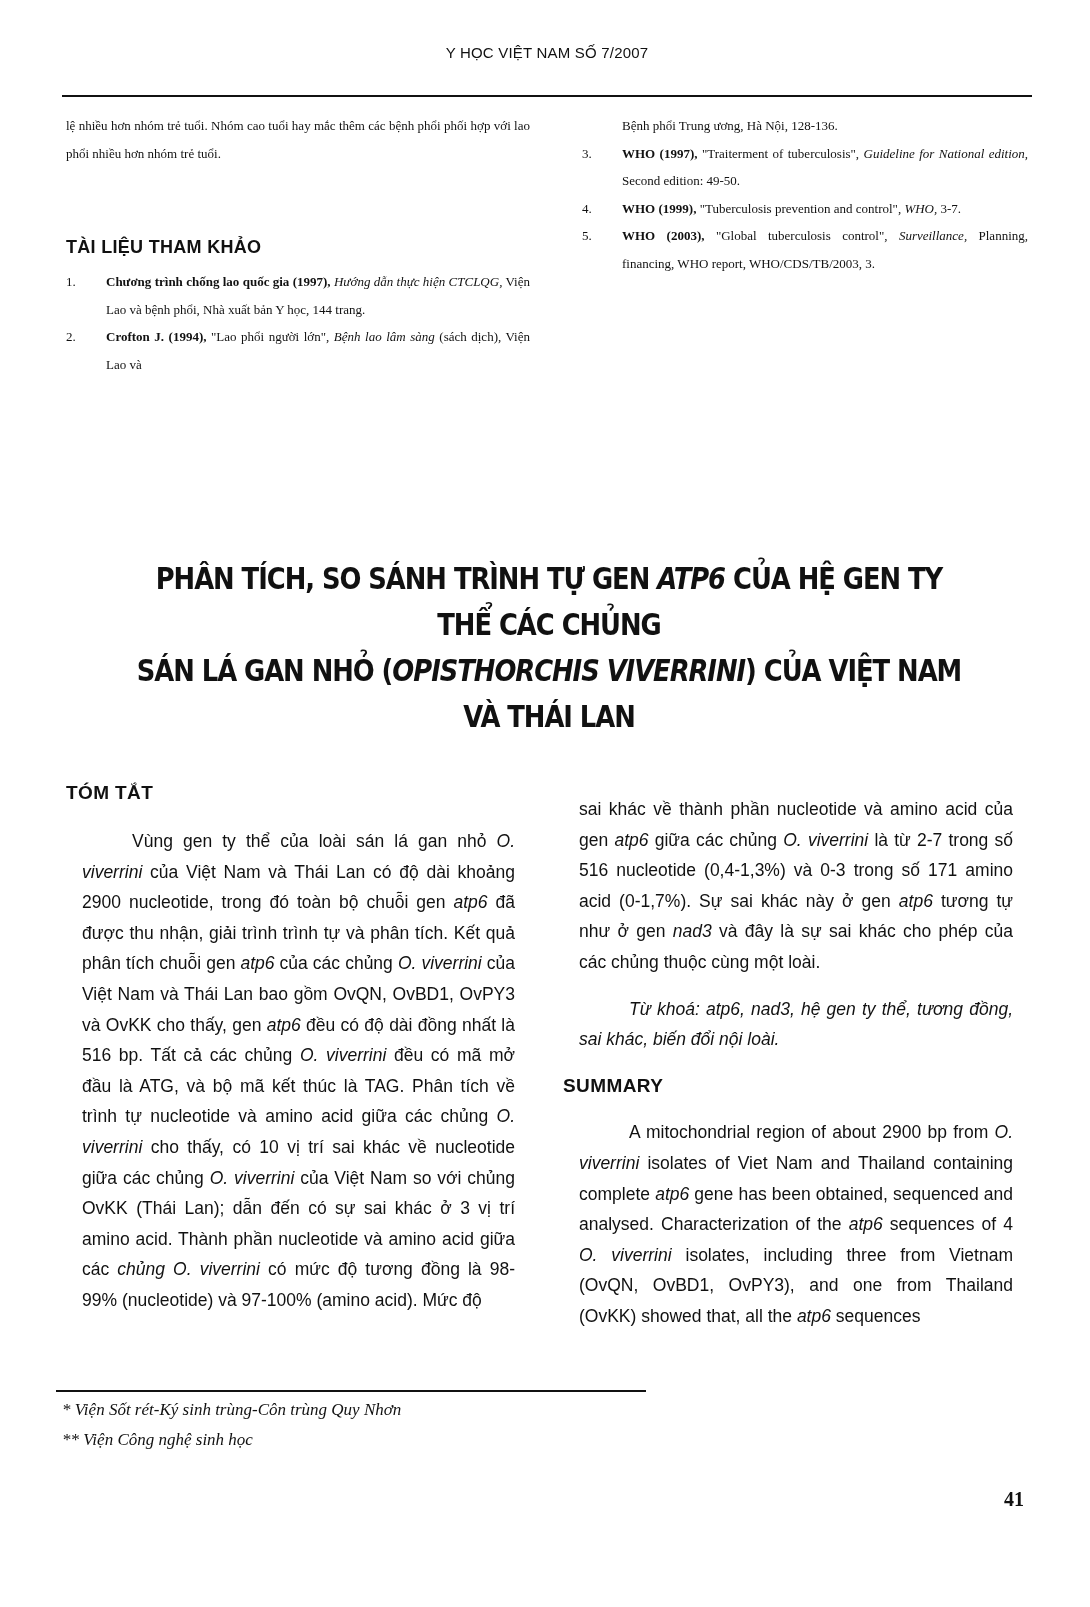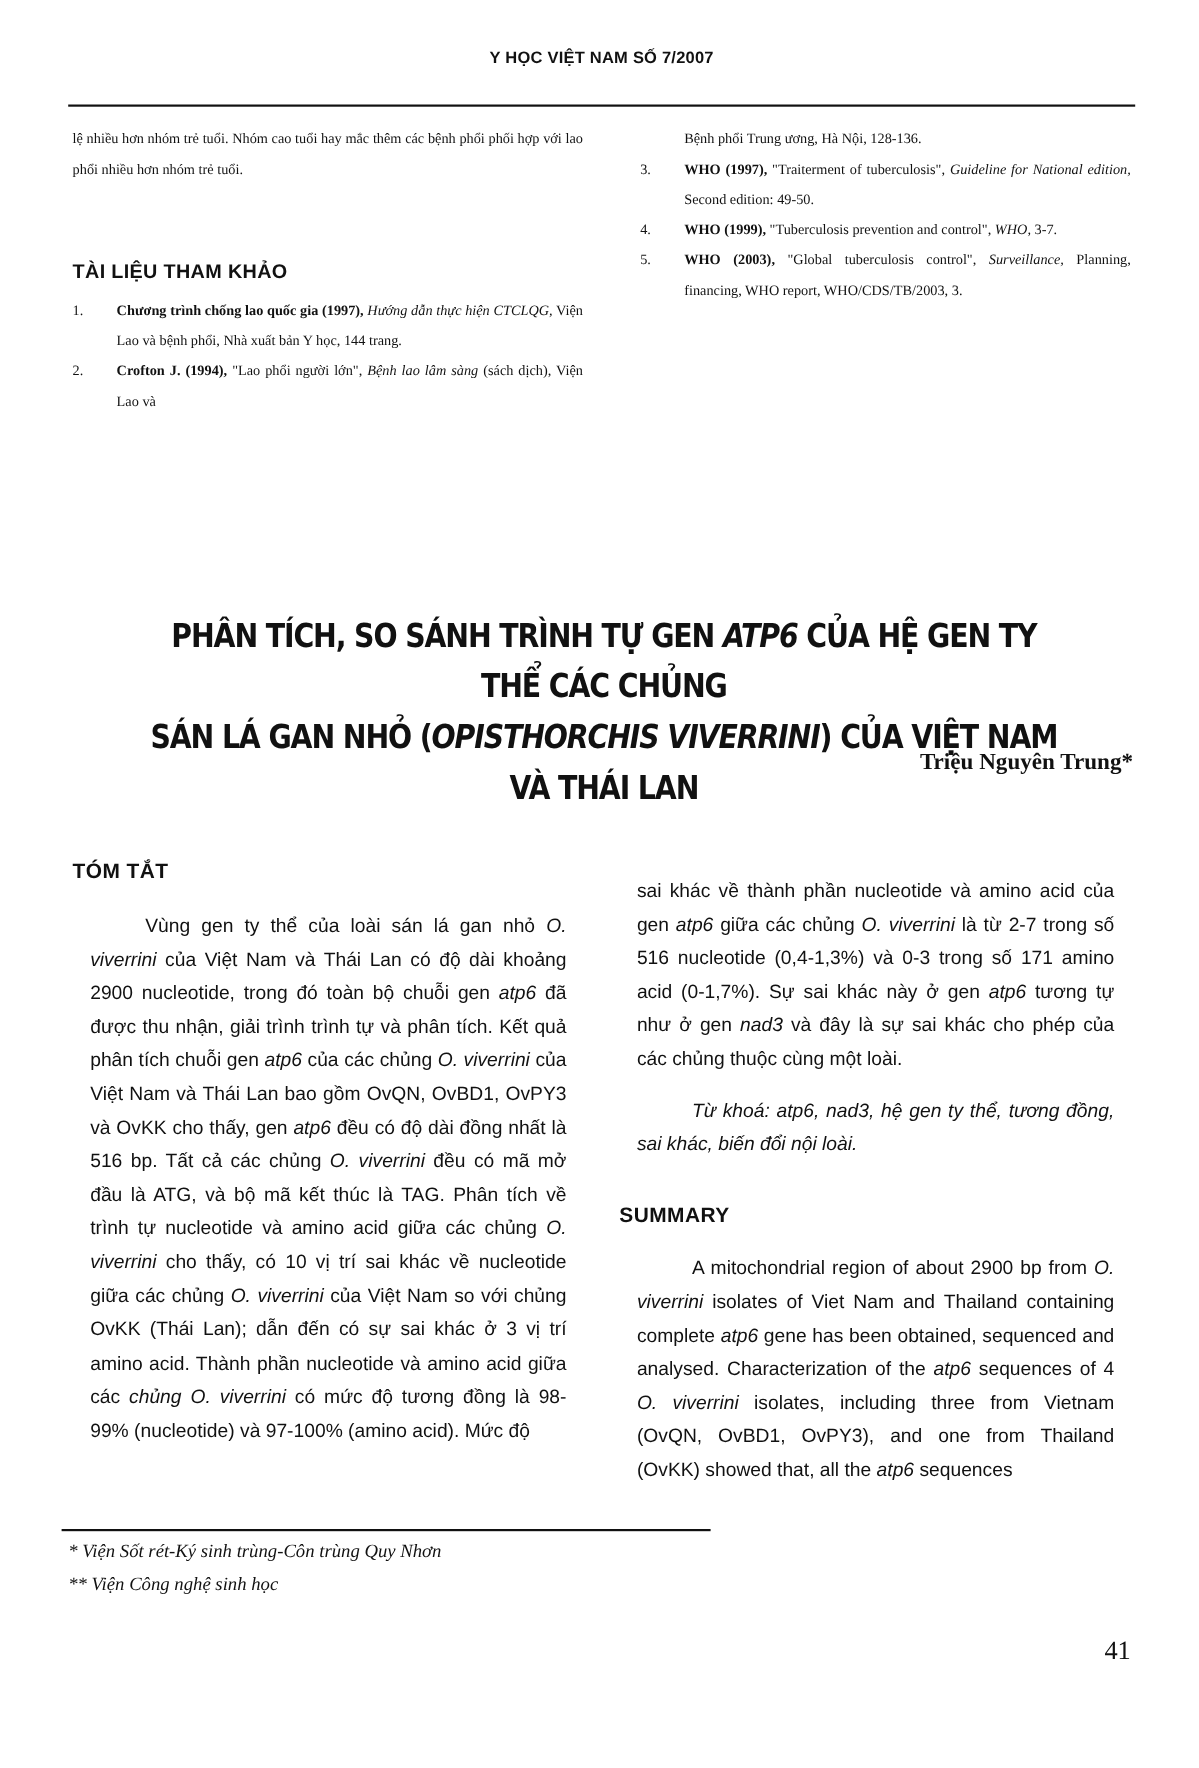--- a/index.html
+++ b/index.html
@@ -2,21 +2,21 @@
 <html><head>
 <meta charset="utf-8">
 <style>
   html, body { margin: 0; padding: 0; background: #ffffff; }
   body { width: 1090px; height: 1607px; position: relative; overflow: hidden; color: #111; }
   .abs { position: absolute; }
   .serif { font-family: "Liberation Serif", "DejaVu Serif", serif; }
   .sans { font-family: "Liberation Sans", "DejaVu Sans", sans-serif; }
 
   
-  .running-head { left: 62px; top: 44px; width: 970px; text-align: center; font-size: 15px; font-weight: bold; letter-spacing: 0.2px; }
+  .running-head { left: 62px; top: 44px; width: 970px; text-align: center; font-size: 15px; font-weight: normal; letter-spacing: 0.2px; }
   .head-rule { left: 62px; top: 95px; width: 970px; height: 2px; background: #111; }
 
   
   .tcol { font-size: 13px; line-height: 27.5px; }
   .tcol p { margin: 0; }
   .left-top { left: 66px; top: 112px; width: 464px; text-align: justify; }
   .refs-head { left: 66px; top: 237px; font-size: 18px; font-weight: bold; letter-spacing: 0.3px; }
   .ref { display: flex; }
   .ref .num { width: 40px; flex: none; }
   .ref .body { flex: 1; text-align: justify; }
@@ -32,21 +32,21 @@
   
   .abs-col { font-size: 17.5px; line-height: 30.6px; text-align: justify; }
   .abs-col p { margin: 16px; }
   .abs-left { left: 66px; top: 810px; width: 465px; }
   .abs-right { left: 563px; top: 778px; width: 466px; }
   .sec-head { font-size: 19px; font-weight: bold; letter-spacing: 0.4px; }
   .indent { text-indent: 50px; }
 
   .foot-rule { left: 56px; top: 1390px; width: 590px; height: 1.5px; background: #111; }
   .footnotes { left: 62px; top: 1395px; font-size: 17px; line-height: 30px; font-style: italic; }
-  .page-num { left: 1004px; top: 1488px; font-size: 24px; font-weight: normal; }
+  .page-num { left: 1004px; top: 1488px; font-size: 20px; font-weight: bold; }
 </style>
 </head>
 <body>
 
 <div class="abs sans running-head">Y HỌC VIỆT NAM SỐ 7/2007</div>
 <div class="abs head-rule"></div>
 
 <div class="abs serif tcol left-top">
   <p>lệ nhiều hơn nhóm trẻ tuổi. Nhóm cao tuổi hay mắc thêm các bệnh phổi phối hợp với lao phổi nhiều hơn nhóm trẻ tuổi.</p>
 </div>
@@ -79,32 +79,31 @@
     <span class="body"><b>WHO (2003),</b><span> "Global tuberculosis control", </span><i>Surveillance,</i><span> Planning, financing, WHO report, WHO/CDS/TB/2003, 3.</span></span>
   </div>
 </div>
 
 <div class="abs title">
   <div><span>PHÂN TÍCH, SO SÁNH TRÌNH TỰ GEN </span><i>ATP6</i><span> CỦA HỆ GEN TY THỂ CÁC CHỦNG</span></div>
   <div><span>SÁN LÁ GAN NHỎ (</span><i>OPISTHORCHIS VIVERRINI</i><span>) CỦA VIỆT NAM VÀ THÁI LAN</span></div>
 </div>
 
 <div class="abs serif authors">
-  <div>Triệu Nguyên Trung*</div>
 </div>
 
 <div class="abs sans abs-col abs-left">
   <div class="sec-head" style="position:absolute; top:-32px; left:0;">TÓM TẮT</div>
   <p class="indent"><span>Vùng gen ty thể của loài sán lá gan nhỏ </span><i>O. viverrini</i><span> của Việt Nam và Thái Lan có độ dài khoảng 2900 nucleotide, trong đó toàn bộ chuỗi gen </span><i>atp6</i><span> đã được thu nhận, giải trình trình tự và phân tích. Kết quả phân tích chuỗi gen </span><i>atp6</i><span> của các chủng </span><i>O. viverrini</i><span> của Việt Nam và Thái Lan bao gồm OvQN, OvBD1, OvPY3 và OvKK cho thấy, gen </span><i>atp6</i><span> đều có độ dài đồng nhất là 516 bp. Tất cả các chủng </span><i>O. viverrini</i><span> đều có mã mở đầu là ATG, và bộ mã kết thúc là TAG. Phân tích về trình tự nucleotide và amino acid giữa các chủng </span><i>O. viverrini</i><span> cho thấy, có 10 vị trí sai khác về nucleotide giữa các chủng </span><i>O. viverrini</i><span> của Việt Nam so với chủng OvKK (Thái Lan); dẫn đến có sự sai khác ở 3 vị trí amino acid. Thành phần nucleotide và amino acid giữa các </span><i>chủng O. viverrini</i><span> có mức độ tương đồng là 98-99% (nucleotide) và 97-100% (amino acid). Mức độ</span></p>
 </div>
 
 <div class="abs sans abs-col abs-right">
   <p><span>sai khác về thành phần nucleotide và amino acid của gen </span><i>atp6</i><span> giữa các chủng </span><i>O. viverrini</i><span> là từ 2-7 trong số 516 nucleotide (0,4-1,3%) và 0-3 trong số 171 amino acid (0-1,7%). Sự sai khác này ở gen </span><i>atp6</i><span> tương tự như ở gen </span><i>nad3</i><span> và đây là sự sai khác cho phép của các chủng thuộc cùng một loài.</span></p>
   <p class="indent" style="font-style: italic;">Từ khoá: atp6, nad3, hệ gen ty thể, tương đồng, sai khác, biến đổi nội loài.</p>
-  <div class="sec-head" style="margin-top: 36px;">SUMMARY</div>
+  <div class="sec-head" style="margin-top: 16px;">SUMMARY</div>
   <p class="indent"><span>A mitochondrial region of about 2900 bp from </span><i>O. viverrini</i><span> isolates of Viet Nam and Thailand containing complete </span><i>atp6</i><span> gene has been obtained, sequenced and analysed. Characterization of the </span><i>atp6</i><span> sequences of 4 </span><i>O. viverrini</i><span> isolates, including three from Vietnam (OvQN, OvBD1, OvPY3), and one from Thailand (OvKK) showed that, all the </span><i>atp6</i><span> sequences</span></p>
 </div>
 
 <div class="abs foot-rule"></div>
 <div class="abs serif footnotes">
   <div>* Viện Sốt rét-Ký sinh trùng-Côn trùng Quy Nhơn</div>
   <div>** Viện Công nghệ sinh học</div>
 </div>
 
 <div class="abs serif page-num">41</div>

